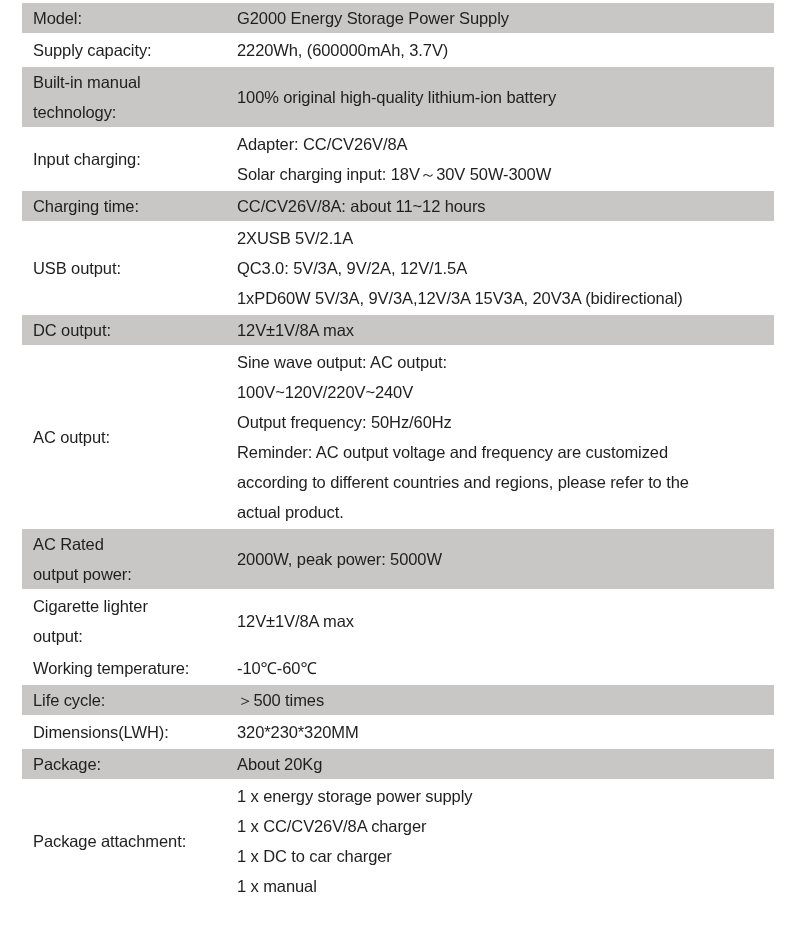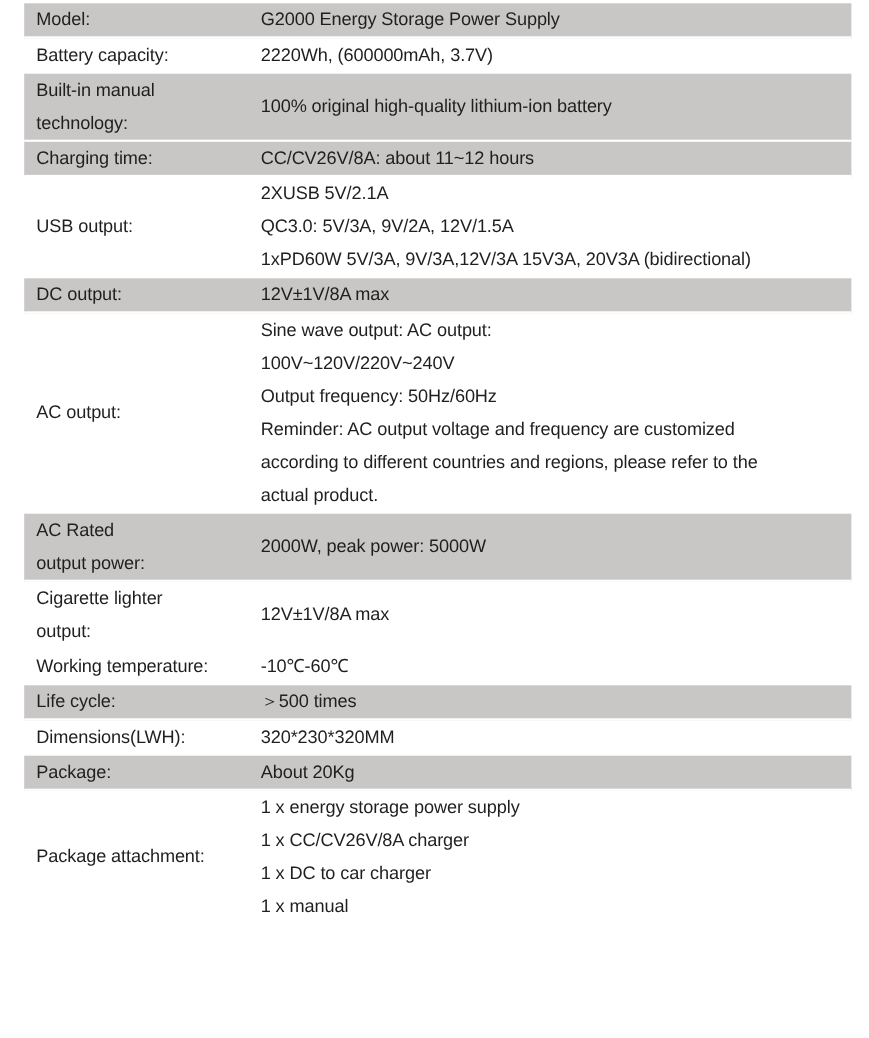--- a/index.html
+++ b/index.html
@@ -50,37 +50,46 @@
     <div class="label-cell">
         <div class="line">Model:</div>
       </div>
     <div class="value-cell">
         <div class="line">G2000 Energy Storage Power Supply</div>
       </div>
   </div>
 
   <div class="row plain">
     <div class="label-cell">
-        <div class="line">Battery capacity:</div>
+        <div class="line">Supply capacity:</div>
       </div>
     <div class="value-cell">
         <div class="line">2220Wh, (600000mAh, 3.7V)</div>
       </div>
   </div>
 
   <div class="row shaded">
     <div class="label-cell">
         <div class="line">Built-in manual</div>
         <div class="line">technology:</div>
       </div>
     <div class="value-cell">
         <div class="line">100% original high-quality lithium-ion battery</div>
       </div>
   </div>
 
+  <div class="row plain">
+    <div class="label-cell">
+        <div class="line">Input charging:</div>
+      </div>
+    <div class="value-cell">
+        <div class="line">Adapter: CC/CV26V/8A</div>
+        <div class="line">Solar charging input: 18V～30V 50W-300W</div>
+      </div>
+  </div>
 
   <div class="row shaded">
     <div class="label-cell">
         <div class="line">Charging time:</div>
       </div>
     <div class="value-cell">
         <div class="line">CC/CV26V/8A: about 11~12 hours</div>
       </div>
   </div>
 

